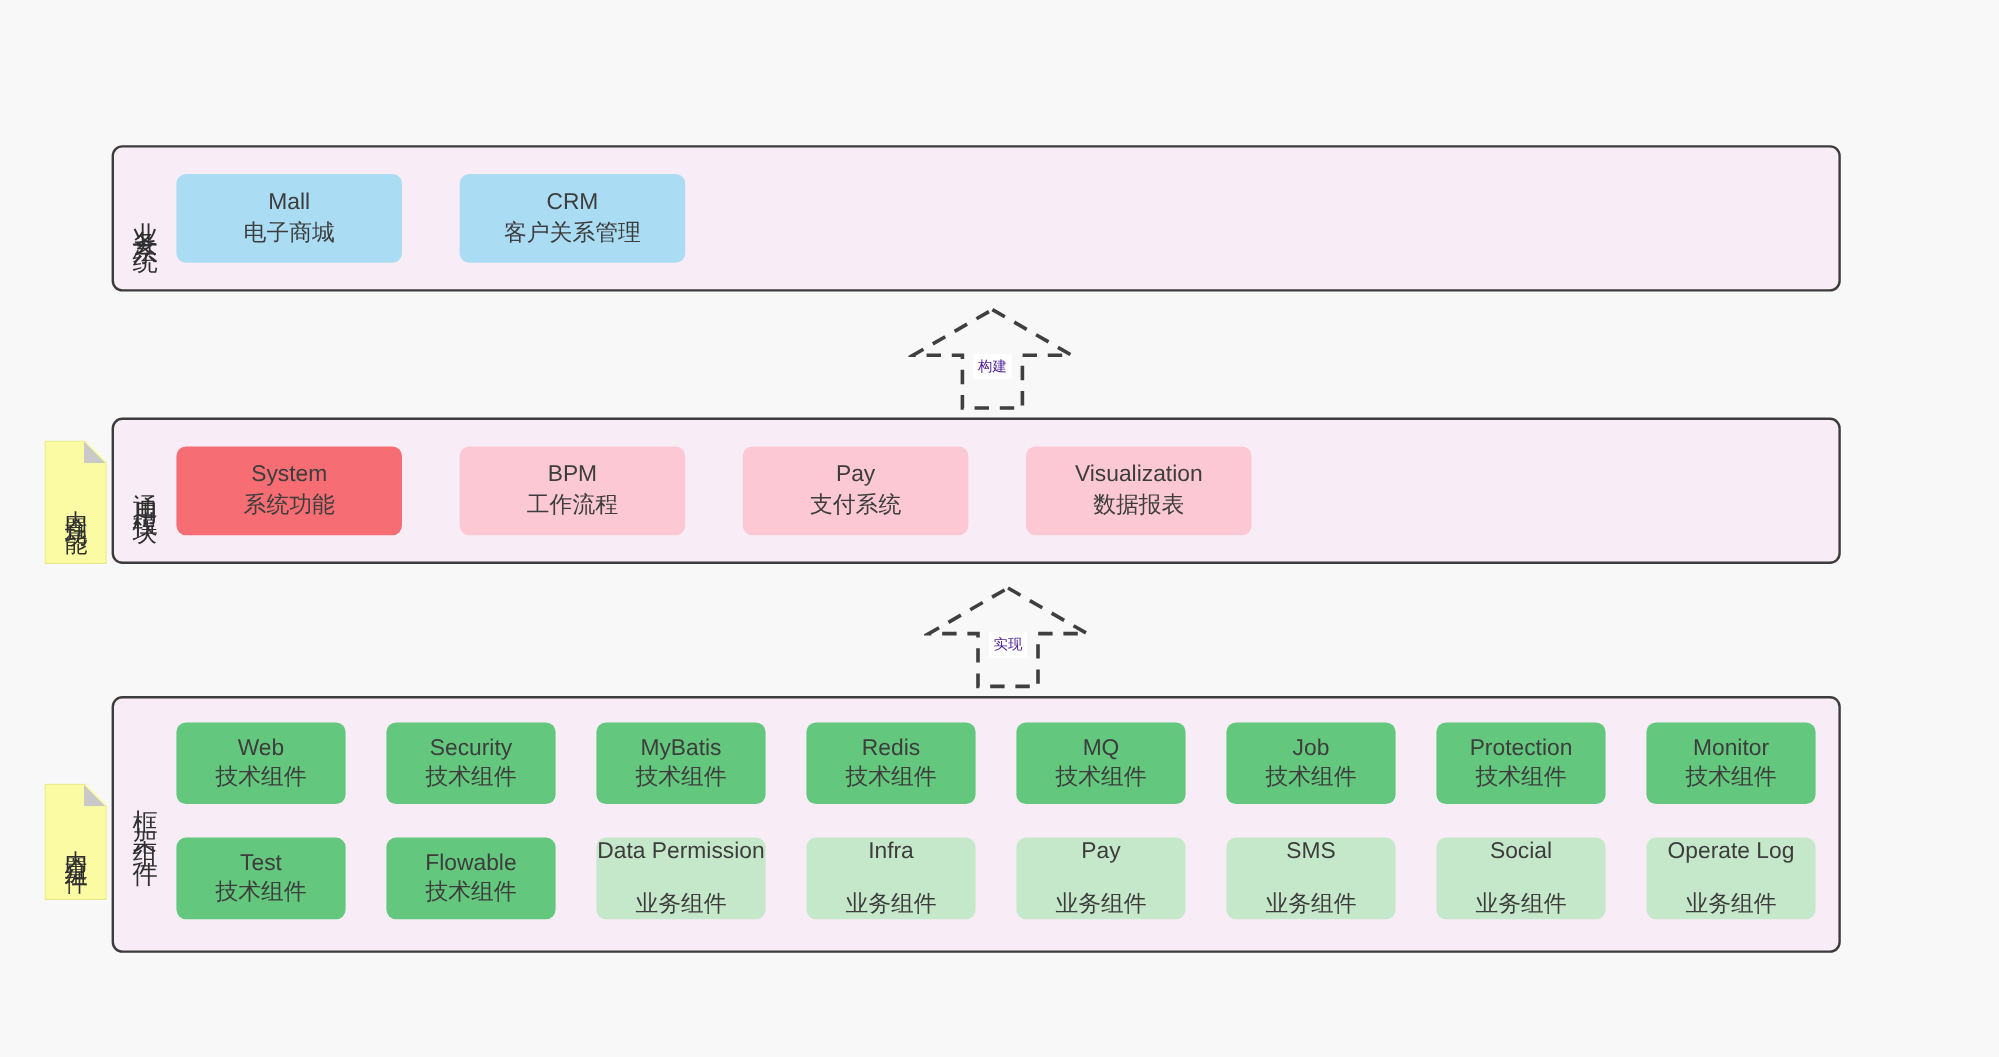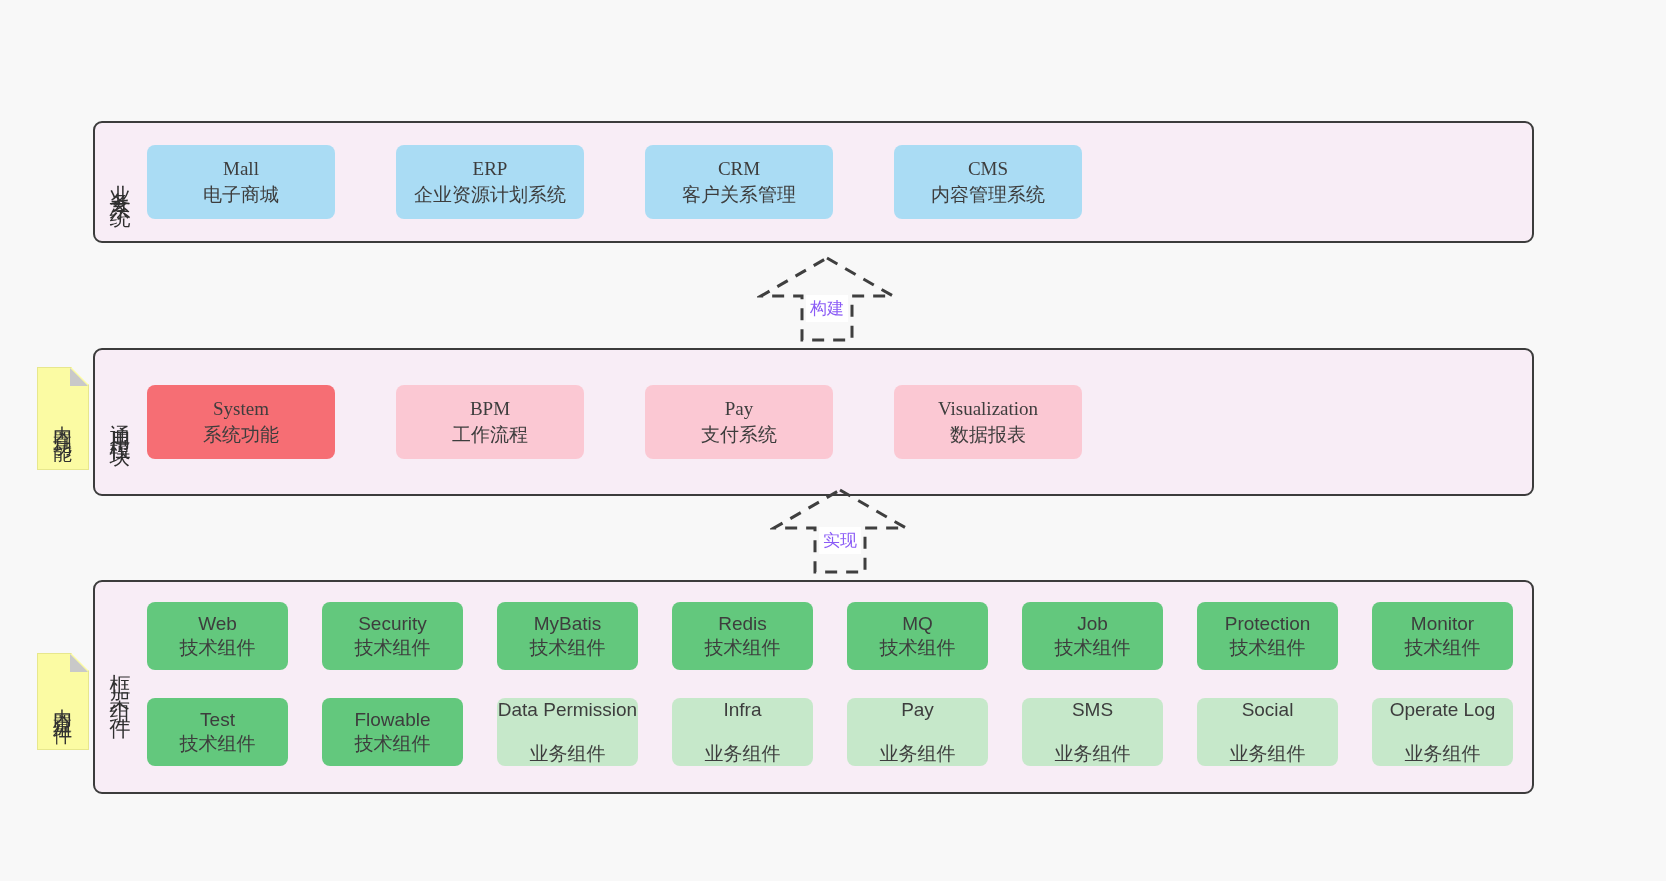--- a/index.html
+++ b/index.html
@@ -15,36 +15,36 @@
     color:#3d3d3d;
   }
   .band {
     position:absolute;
     background:#f8edf6;
     border:2px solid #3c3c3c;
     border-radius:9px;
     box-sizing:border-box;
   }
   #band-business  { left:93px;  top:121px; width:1441px; height:122px; }
-  #band-modules   { left:93px;  top:348px; width:1441px; height:148px; }
+  #band-modules   { left:93px;  top:348px; width:1441px; height:122px; }
   #band-components{ left:93px;  top:580px; width:1441px; height:214px; }
 
   .vlabel {
     position:absolute; left:15px; top:50%;
     transform:translateY(-50%);
     writing-mode:vertical-rl; text-orientation:upright;
     font-size:21px; color:#2f2f2f; letter-spacing:7px;
     line-height:1;
   }
   #band-components .vlabel { letter-spacing:15px; }
 
   .boxes {
     position:absolute; left:52px; top:50%;
     transform:translateY(-50%);
-    display:flex; gap:61px;font-family:Liberation Serif, serif;
+    display:flex; gap:48px;
   }
   .rows {
     position:absolute; left:52px; top:20px;
     display:flex; flex-direction:column; gap:28px;
   }
   .row { display:flex; gap:34px; }
 
   .box {
     border-radius:8px;
     display:flex; flex-direction:column;
@@ -84,47 +84,39 @@
   }
 
   .arrow { position:absolute; width:140px; height:88px; }
   #arrow-build     { left:757px; top:255px; }
   #arrow-implement { left:770px; top:487px; }
   .arrow-label {
     position:absolute; left:50%; top:40px;
     transform:translateX(-50%);
     background:#ffffff;
     padding:2px 4px;
-    font-size:17px; color:#8b5cf6;
+    font-size:12px; color:#4c1d95;
     white-space:nowrap;
   }
 </style>
 </head>
 <body>
 
 <div id="stage">
 
   <div class="band" id="band-business">
     <div class="vlabel">业务系统</div>
     <div class="boxes">
       <div class="box wide blue">
         <div>Mall</div>
         <div>电子商城</div>
       </div>
       <div class="box wide blue">
-        <div>ERP</div>
-        <div>企业资源计划系统</div>
-      </div>
-      <div class="box wide blue">
         <div>CRM</div>
         <div>客户关系管理</div>
-      </div>
-      <div class="box wide blue">
-        <div>CMS</div>
-        <div>内容管理系统</div>
       </div>
     </div>
   </div>
 
   <div class="arrow" id="arrow-build">
     <svg width="140" height="88" viewBox="0 0 140 88">
       <path d="M70 3 L136 41 L95 41 L95 85 L45 85 L45 41 L4 41 Z" fill="none" stroke="#3f3f3f" stroke-width="3" stroke-dasharray="12 9" stroke-linejoin="miter"></path>
     </svg>
     <span class="arrow-label">构建</span>
   </div>

